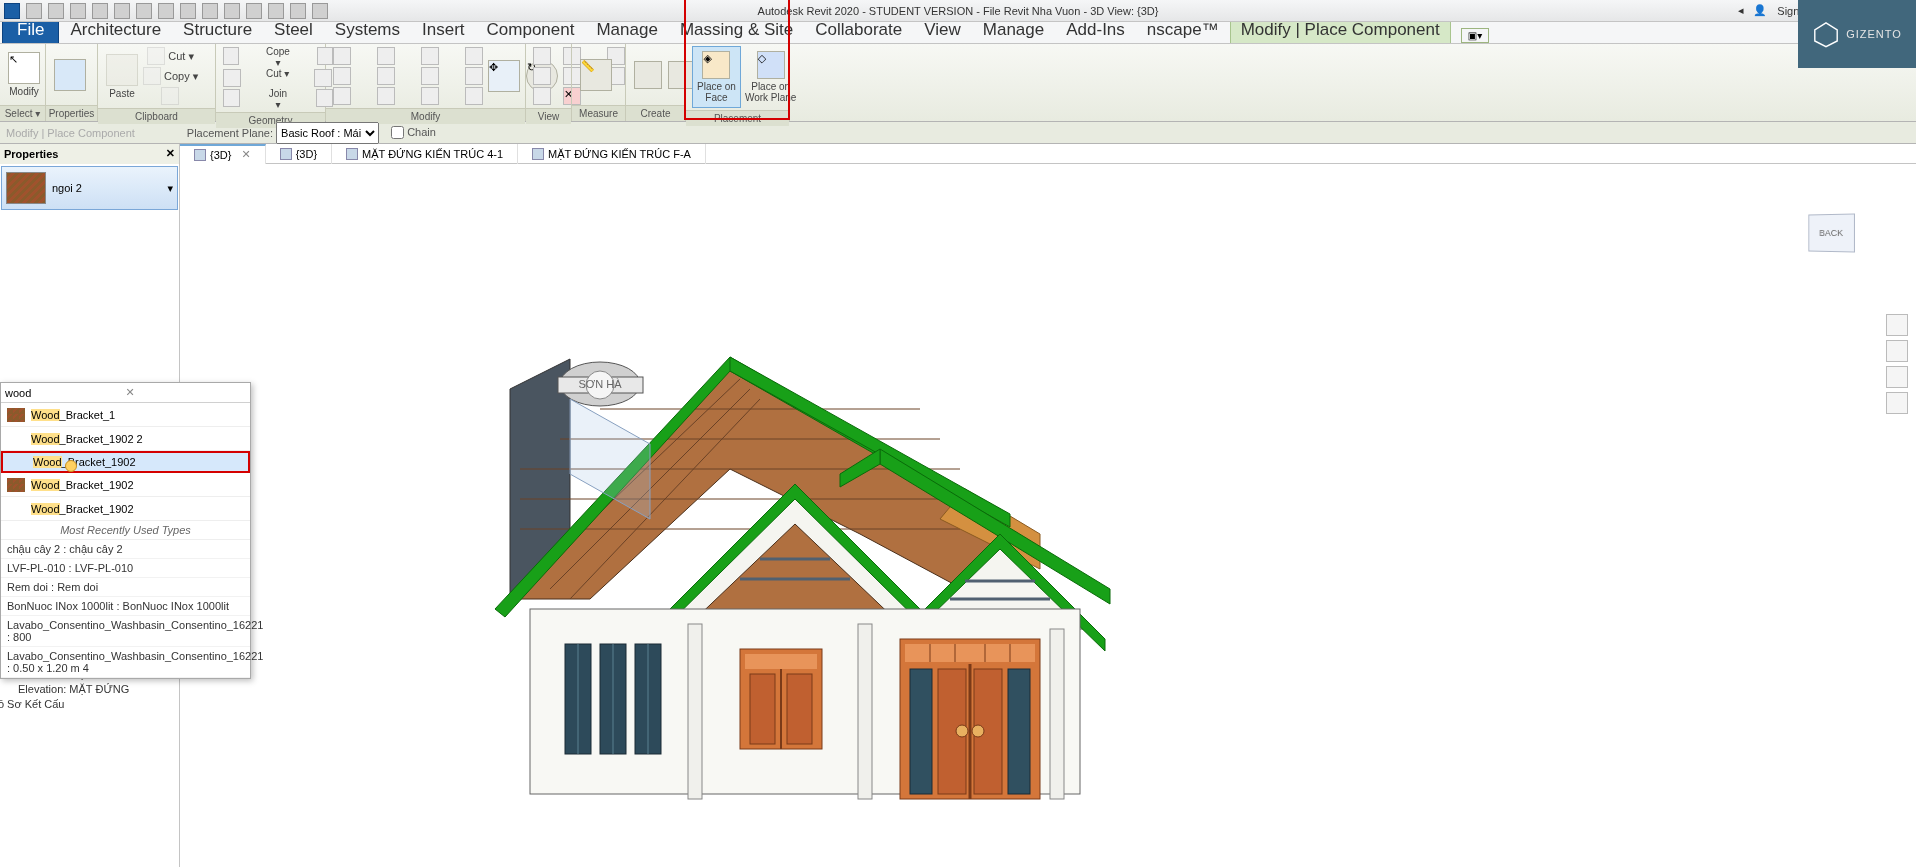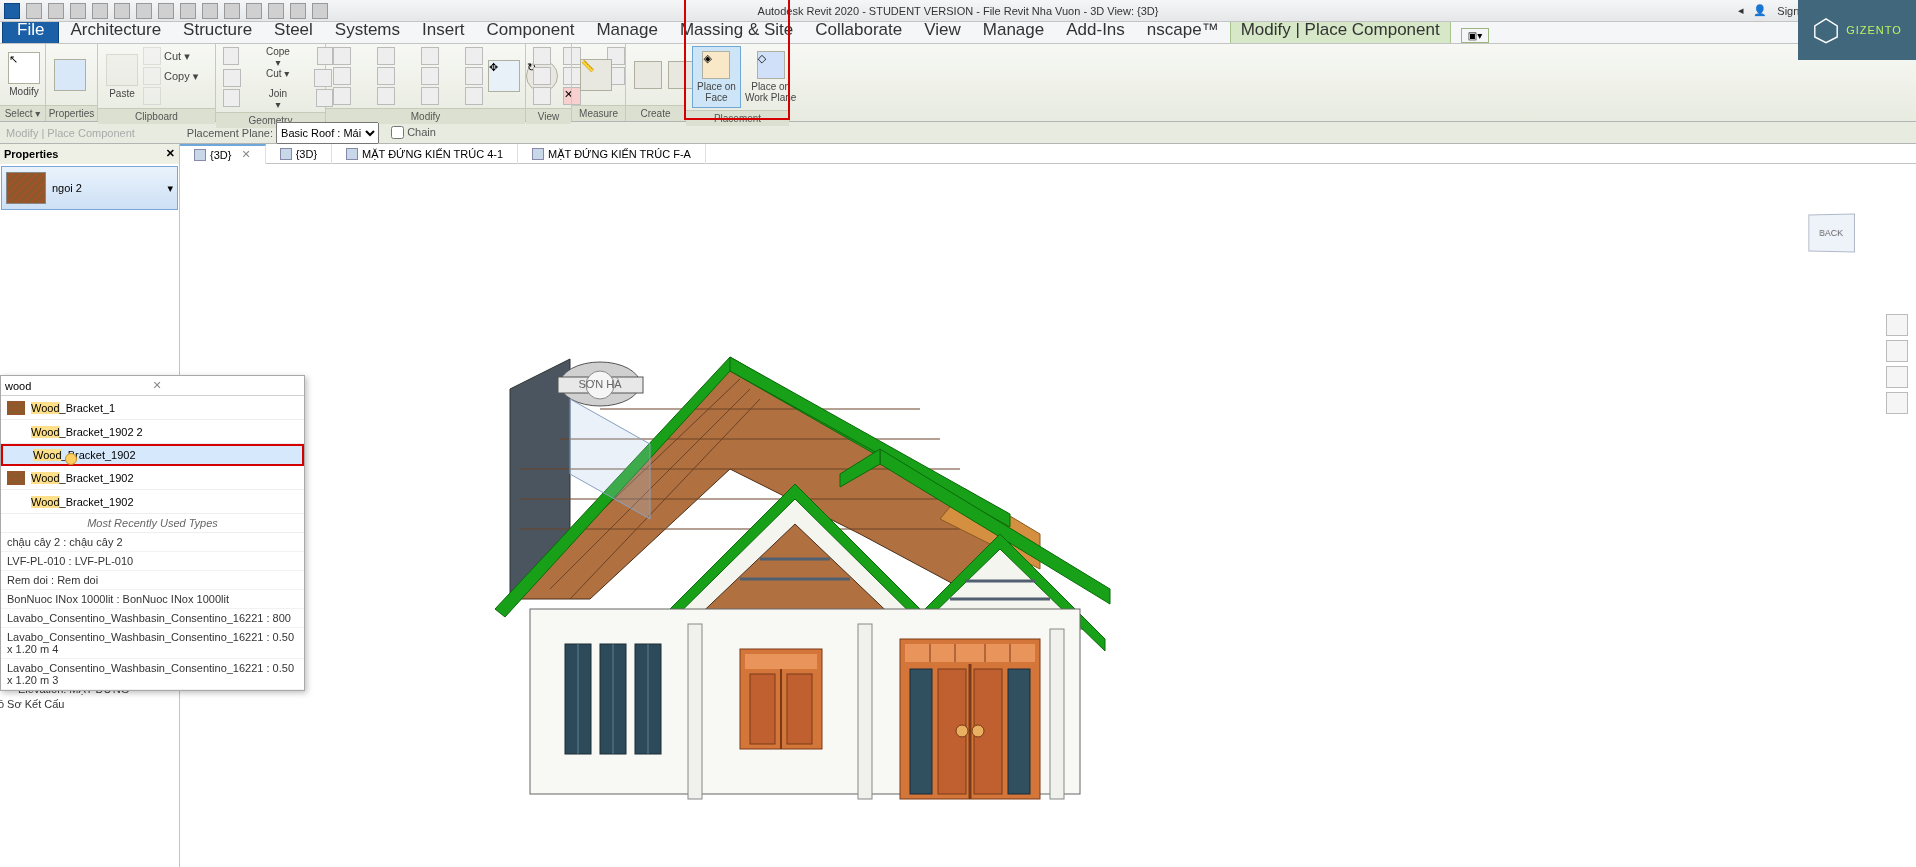--- a/index.html
+++ b/index.html
@@ -22,21 +22,21 @@
 .ribbon-box { margin-left:10px; border:1px solid #9db57f; padding:1px 6px; font-size:10px; }
 
 
 .ribbon { height:78px; background:linear-gradient(#f7f8f4,#e8ebe0); border-bottom:1px solid #b4b4b4; display:flex; }
 .panel { border-right:1px solid #c8cab8; display:flex; flex-direction:column; }
 .panel-body { flex:1; display:flex; align-items:center; padding:2px 6px; gap:2px; }
 .panel-title { height:16px; background:#dce0d0; text-align:center; font-size:10px; color:#555; border-top:1px solid #c8cab8; line-height:16px; }
 .pbtn { display:flex; flex-direction:column; align-items:center; gap:2px; padding:2px; }
 .pbtn-ico { width:28px; height:28px; background:#e8e8e0; border:1px solid #b0b0a0; }
 .pbtn-ico.lg { width:32px; height:32px; }
-.pbtn-lbl { font-size:10px; color:#444; text-align:center; line-height:11px; }
+.pbtn-lbl { font-size:10px; color:#444; text-align:center; line-height:11px;justify-content:center; }
 .mini-btn { width:18px; height:18px; background:#eee; border:1px solid #bbb; margin:1px; display:inline-block; }
 .mini-col { display:flex; flex-direction:column; }
 .mini-row { display:flex;gap:24px; }
 .placement-hl { position:relative; }
 .placement-hl::before { content:''; position:absolute; left:-2px; top:-48px; width:102px; height:120px; border:2px solid #d40000; pointer-events:none; }
 .place-face { background:#cde5f6; border:1px solid #6fa8d8; padding:4px; }
 .disabled .pbtn-ico,.disabled .mini-btn { opacity:.4; }
 
 
 .opts { height:22px; background:#e8ebe0; border-bottom:1px solid #b4b4b4; display:flex; align-items:center; padding:0 6px; gap:12px; font-size:11px; color:#555; }
@@ -54,21 +54,21 @@
 
 
 .main { display:flex; height:703px; position:relative; }
 
 .prop-panel { width:180px; border-right:1px solid #c4c4c4; background:#fff; }
 .type-sel { margin:2px 1px; height:44px; border:1px solid #7aa7d8; background:linear-gradient(#eaf3fc,#cde0f5); display:flex; align-items:center; padding:0 4px; gap:6px; }
 .type-thumb { width:40px; height:32px; background:linear-gradient(135deg,#8b5a2b 25%,#a0522d 25%,#a0522d 50%,#8b5a2b 50%,#8b5a2b 75%,#a0522d 75%); background-size:8px 8px; border:1px solid #888; }
 .type-name { font-size:11px; }
 
 
-.type-dd { position:absolute; left:0; top:211px; width:305px; background:#fff; border:1px solid #a9a9a9; box-shadow:2px 2px 6px rgba(0,0,0,.25); z-index:50; }
+.type-dd { position:absolute; left:0; top:218px; width:251px; background:#fff; border:1px solid #a9a9a9; box-shadow:2px 2px 6px rgba(0,0,0,.25); z-index:50; }
 .dd-search { display:flex; align-items:center; height:20px; border-bottom:1px solid #d0d0d0; padding:0 4px; }
 .dd-search span { flex:1; font-size:11px; }
 .dd-search .sx { color:#888; }
 .dd-item { display:flex; align-items:center; height:24px; padding:0 6px; border-bottom:1px solid #eee; gap:6px; font-size:11px; }
 .dd-item .thumb { width:18px; height:14px; background:linear-gradient(135deg,#8b5a2b 25%,#a0522d 25%,#a0522d 50%,#8b5a2b 50%); background-size:6px 6px; }
 .dd-item .hl { background:#ffe08a; }
 .dd-item.sel { background:#d6e8fb; border:2px solid #d40000; height:22px; position:relative; }
 .dd-item.sel::after { content:''; position:absolute; left:62px; top:7px; width:10px; height:10px; border:1px solid #c89020; border-radius:50%; background:#ffd060; }
 .dd-sect { font-style:italic; text-align:center; font-size:11px; color:#666; padding:3px 0; border-bottom:1px solid #eee; }
 .dd-recent { padding:3px 6px; font-size:11px; color:#333; border-bottom:1px solid #f2f2f2; }
@@ -79,21 +79,21 @@
 .tree-row.hdr { margin-left:-14px; }
 .exp { width:9px; height:9px; border:1px solid #888; font-size:9px; line-height:7px; text-align:center; color:#555; }
 
 
 .viewport { flex:1; position:relative; background:#fff; }
 .house { position:absolute; left:260px; top:105px; width:760px; height:540px; }
 .cube { position:absolute; right:50px; top:50px; width:70px; height:50px; }
 .cube-face { width:48px; height:38px; background:#eef2f9; border:1px solid #b0b8c8; display:flex; align-items:center; justify-content:center; font-size:9px; color:#666; margin:0 auto; transform:perspective(200px) rotateY(-14deg); }
 .nav-tools { position:absolute; right:6px; top:150px; width:24px; display:flex; flex-direction:column; gap:4px; }
 .nav-tools div { width:22px; height:22px; border:1px solid #bbb; background:#f5f5f5; }
-.watermark { position:absolute; right:0; top:-164px; width:118px; height:60px; background:#41677c; color:#bef264; display:flex; align-items:center; justify-content:center; font-size:14px; letter-spacing:1px; font-weight:300; }
+.watermark { position:absolute; right:0; top:-164px; width:118px; height:68px; background:#41677c; color:#e5e5e5; display:flex; align-items:center; justify-content:center; font-size:14px; letter-spacing:1px; font-weight:300; }
 
 
 svg { display:block; }
 
 
 </style>
 </head>
 <body>
 
 <div class="qat">
@@ -365,21 +365,20 @@
         <span style="width:18px"></span>
         <span><span class="hl">Wood</span><span>_Bracket_1902</span></span>
       </div>
     <div class="dd-sect">Most Recently Used Types</div>
     <div class="dd-recent">chậu cây 2 : chậu cây 2</div>
     <div class="dd-recent">LVF-PL-010 : LVF-PL-010</div>
     <div class="dd-recent">Rem doi : Rem doi</div>
     <div class="dd-recent">BonNuoc INox 1000lit : BonNuoc INox 1000lit</div>
     <div class="dd-recent">Lavabo_Consentino_Washbasin_Consentino_16221 : 800</div>
     <div class="dd-recent">Lavabo_Consentino_Washbasin_Consentino_16221 : 0.50 x 1.20 m 4</div>
-    <div class="dd-recent">Lavabo_Consentino_Washbasin_Consentino_16221 : 0.50 x 1.20 m 3</div>
   </div>
 
   <div style="position:absolute;left:0;top:380px;width:180px">
     <div class="tree">
       <div class="tree-row hdr">
           <span class="exp">-</span>
           <span>Mặt Bằng Kiến Trúc</span>
         </div>
       <div class="tree-row">
           <span>Floor Plan: Mặt Bằng</span>

